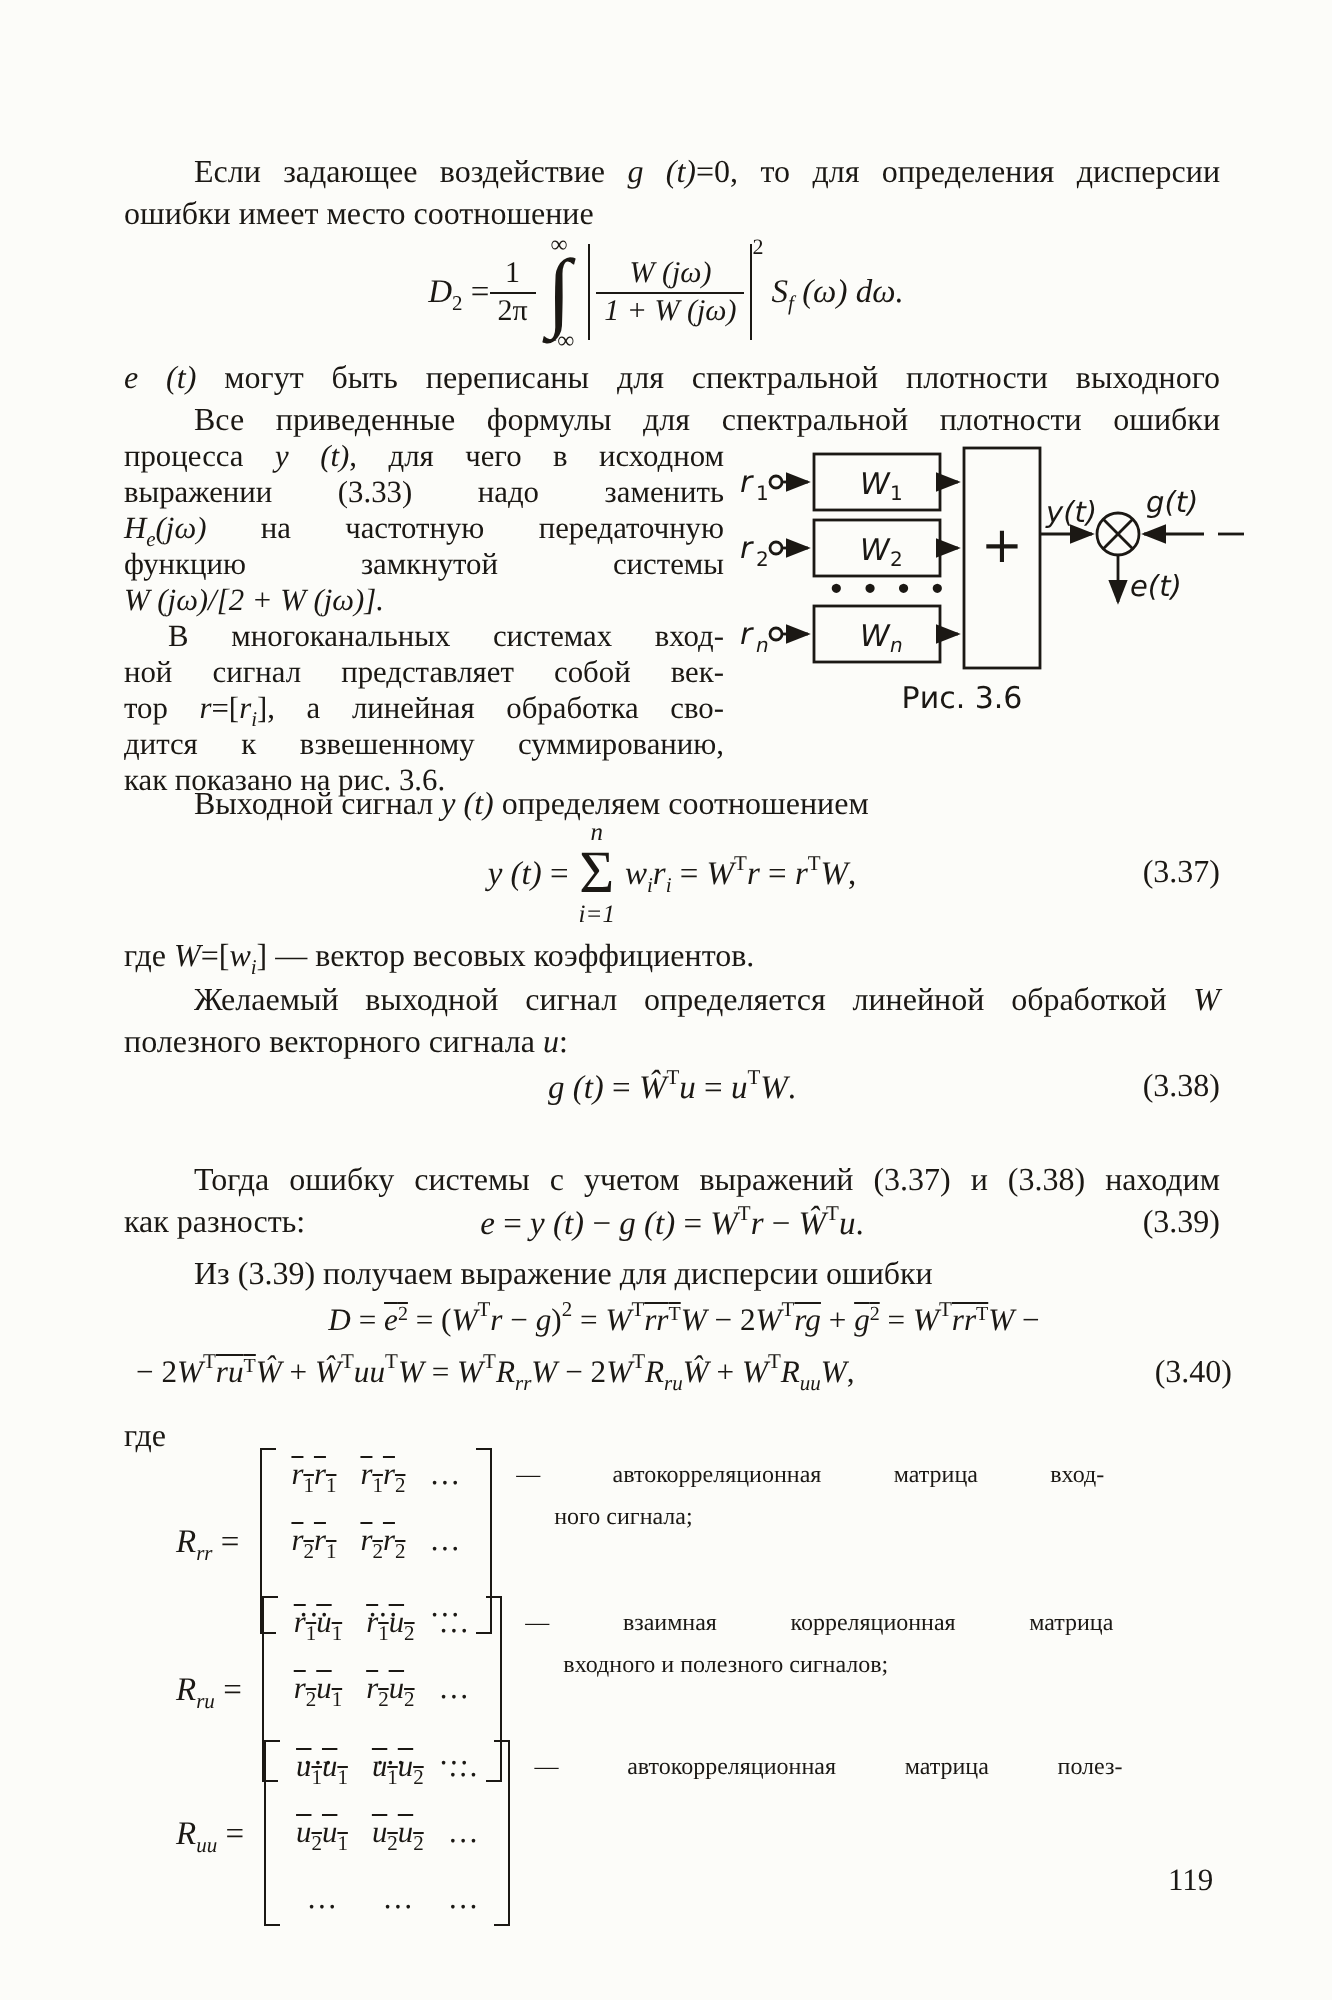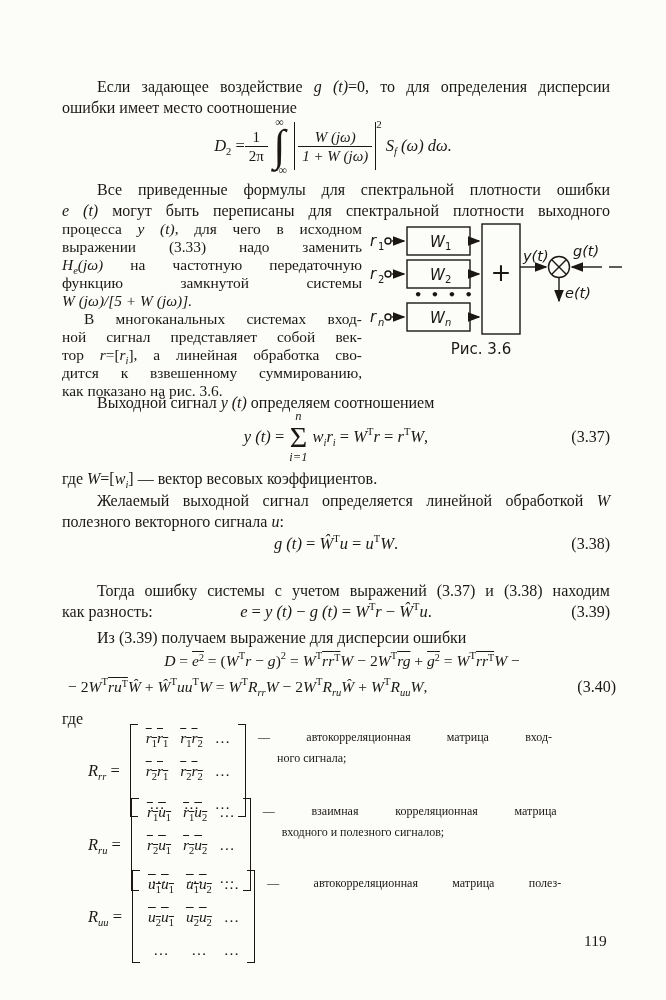--- a/index.html
+++ b/index.html
@@ -73,30 +73,30 @@
         <span class="fn">W (jω)</span>
         <span class="fd">1 + W (jω)</span>
       </span>
       <span class="vbar" style="margin-right:0"></span>
       <span class="sup2">2</span>
       <span><span class="i">S</span><span class="sub i">f</span><span class="i"> (ω) </span><span class="i">dω.</span></span>
     </span>
   </div>
 
   <div class="abs" style="left:62px;top:179px;width:548px">
+    <div class="ln just"><span class="i">e (t)</span><span> могут быть переписаны для спектральной плотности выходного</span></div>
     <div class="ln ind just"><span>Все приведенные формулы для спектральной плотности ошибки</span></div>
-    <div class="ln just"><span class="i">e (t)</span><span> могут быть переписаны для спектральной плотности выходного</span></div>
   </div>
 
   <div class="abs col" style="left:62px;top:220px;width:300px">
     <div class="ln just"><span>процесса </span><span class="i">y (t)</span><span>, для чего в исходном</span></div>
     <div class="ln just"><span>выражении (3.33) надо заменить</span></div>
     <div class="ln just"><span class="i">H</span><span class="sub i">e</span><span class="i">(jω)</span><span> на частотную передаточную</span></div>
     <div class="ln just"><span>функцию замкнутой системы</span></div>
-    <div class="ln"><span class="i">W (jω)/[5 + W (jω)].</span></div>
+    <div class="ln"><span class="i">W (jω)/[2 + W (jω)].</span></div>
     <div class="ln ind2 just"><span>В многоканальных системах вход-</span></div>
     <div class="ln just"><span>ной сигнал представляет собой век-</span></div>
     <div class="ln just"><span>тор </span><span class="i">r</span><span>=[</span><span class="i">r</span><span class="sub i">i</span><span>], а линейная обработка сво-</span></div>
     <div class="ln just"><span>дится к взвешенному суммированию,</span></div>
     <div class="ln"><span>как показано на рис. 3.6.</span></div>
   </div>
 
   <svg class="abs" style="left:366px;top:218px" width="292" height="144" viewBox="0 0 292 144">
     <defs>
       <marker id="arr" markerWidth="9" markerHeight="8" refX="8" refY="3.5" orient="auto">

